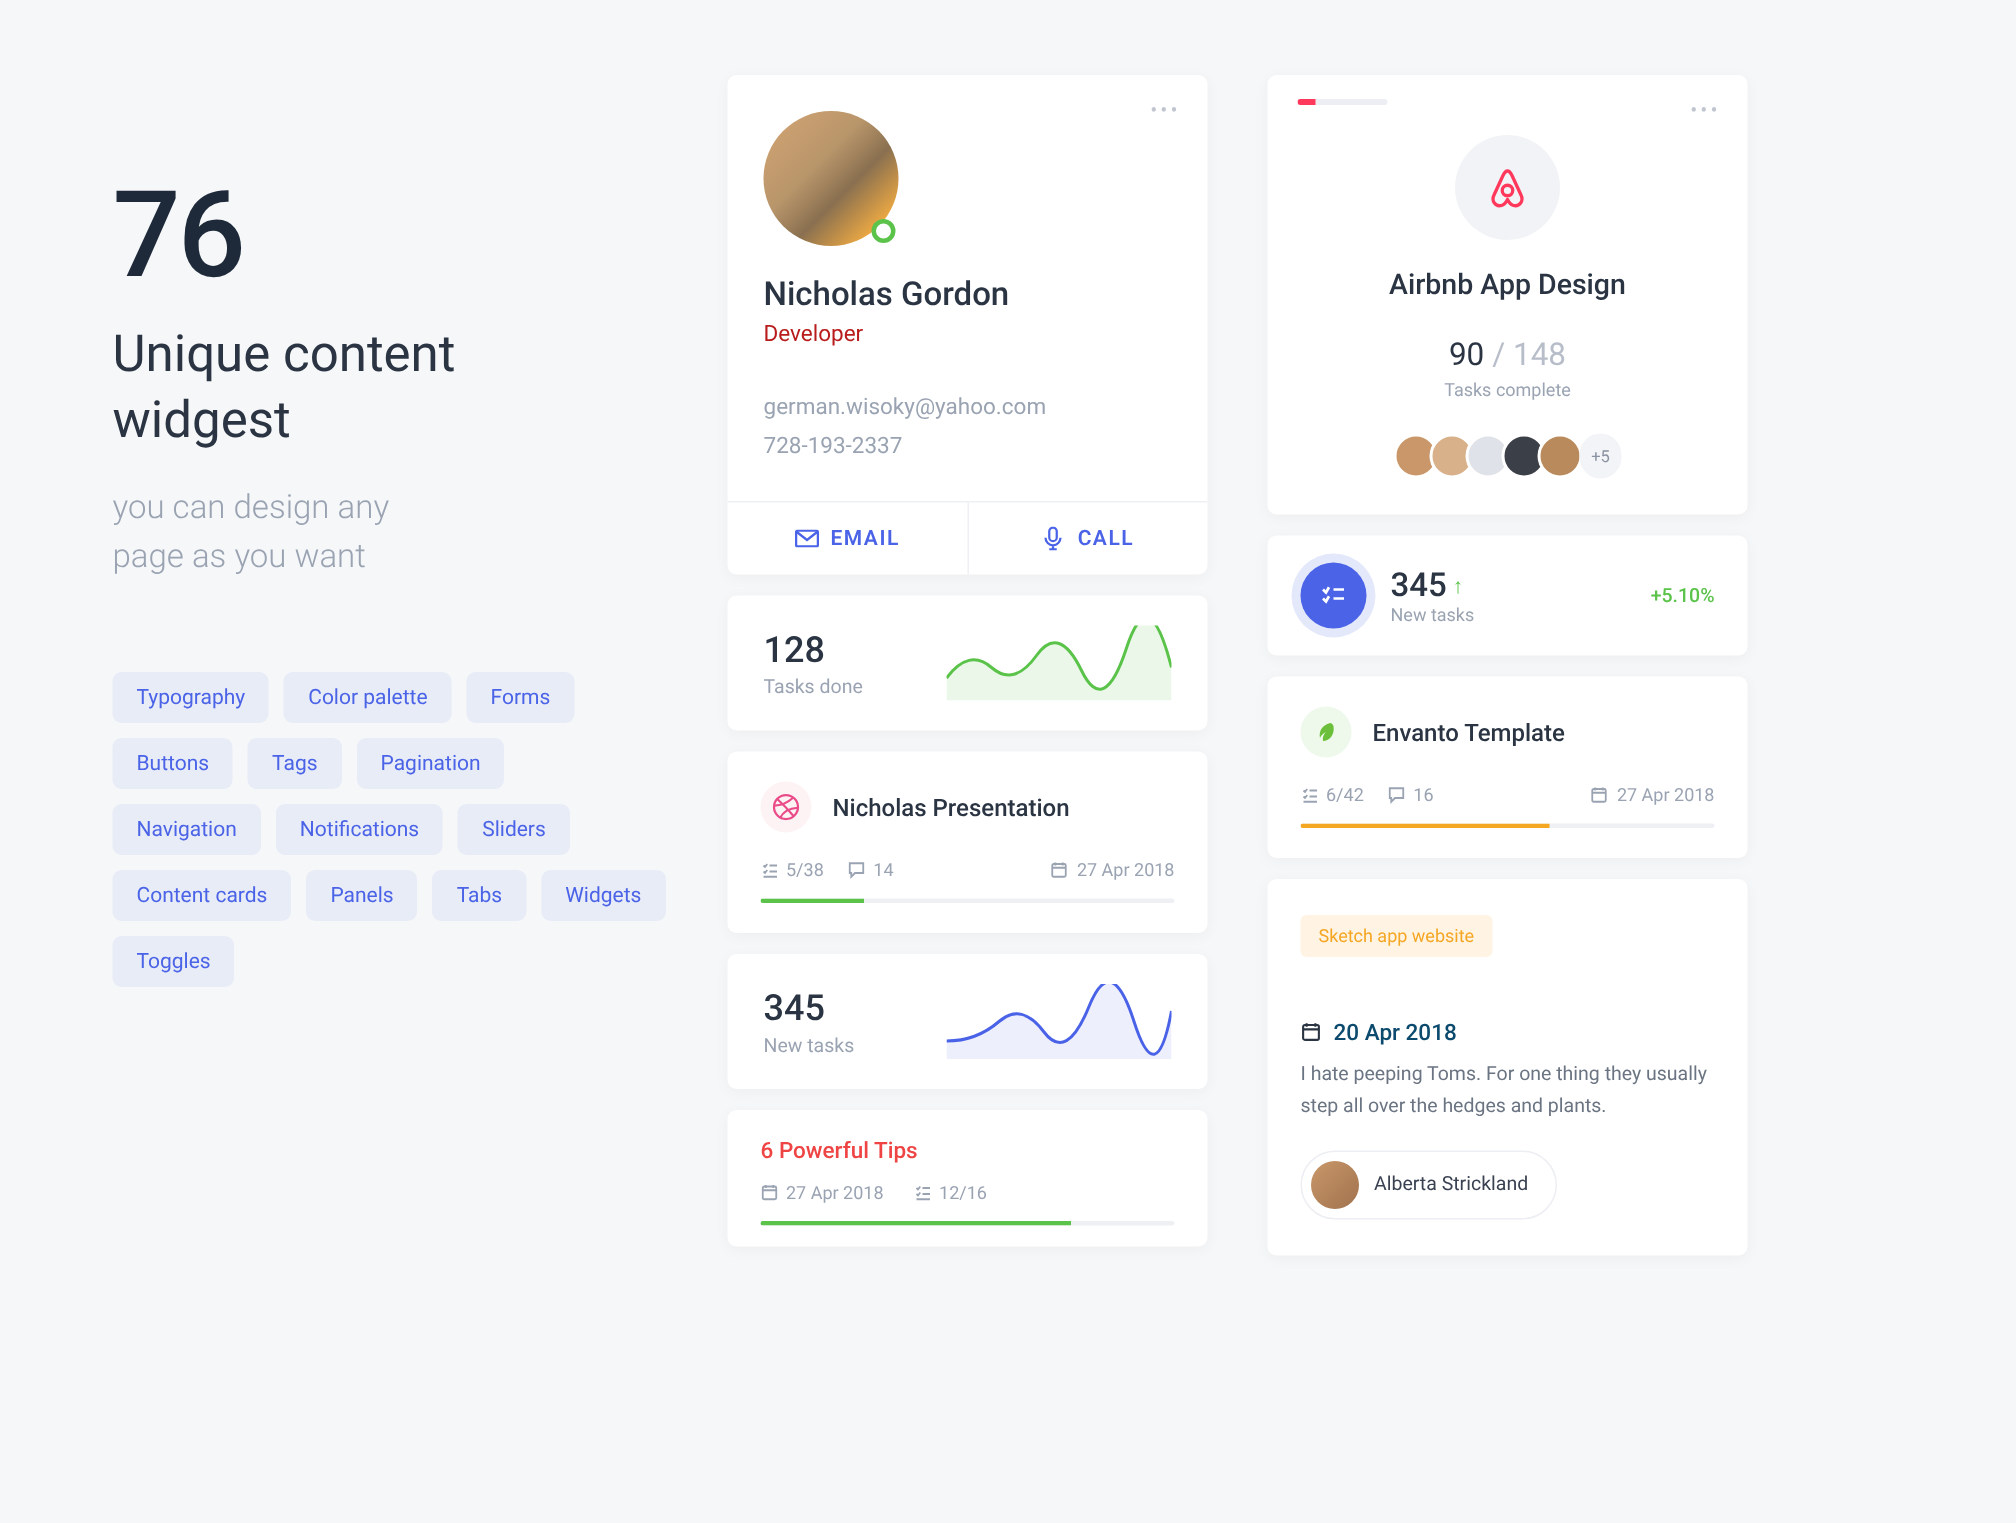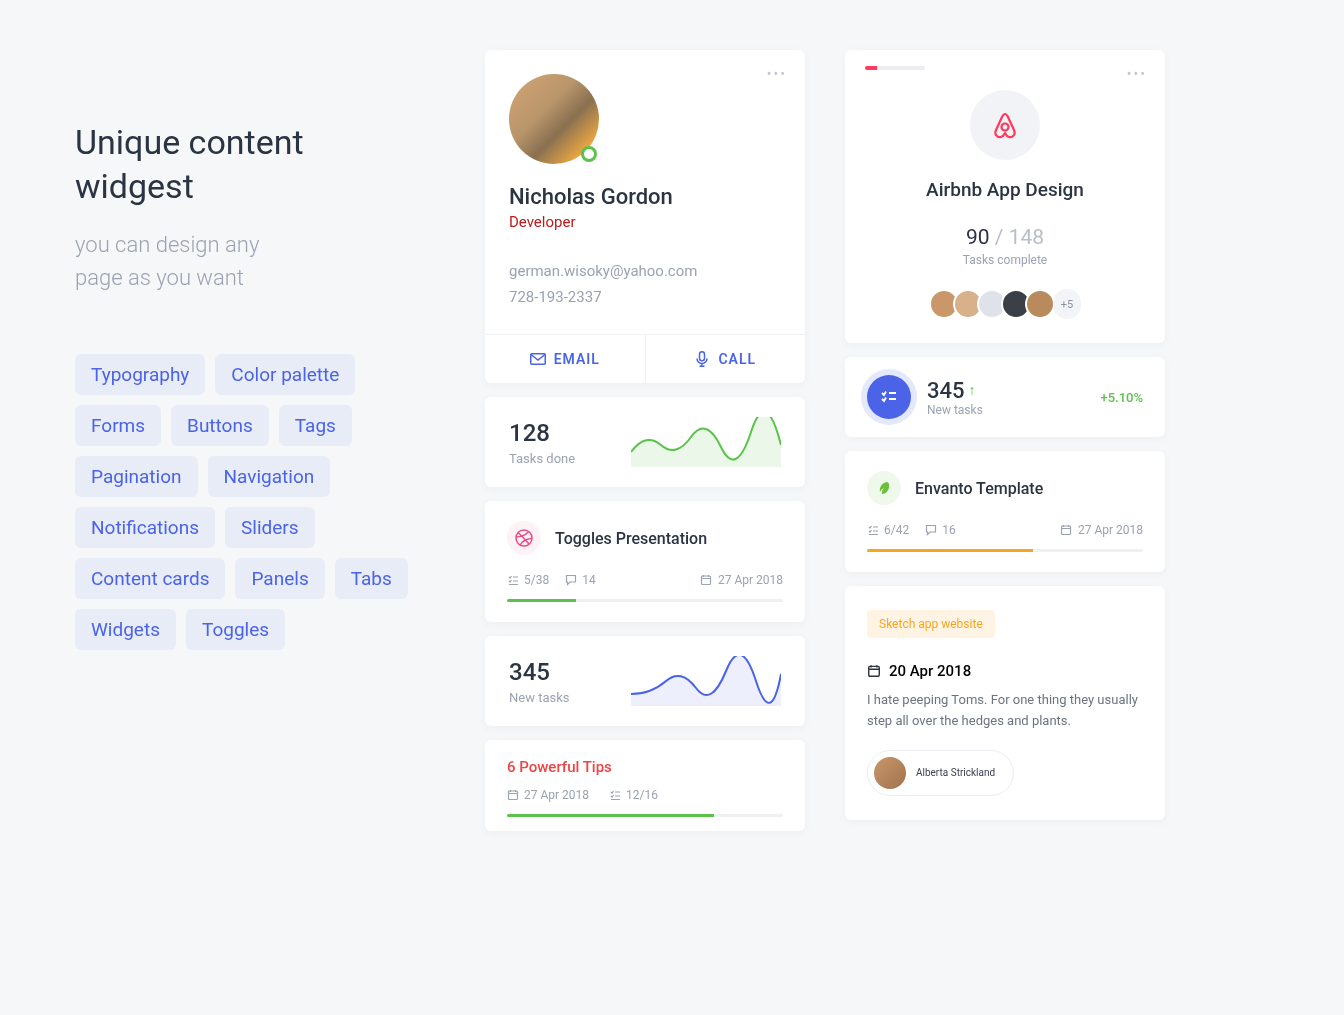--- a/index.html
+++ b/index.html
@@ -4,21 +4,21 @@
 <style>
   * { box-sizing: border-box; margin: 0; padding: 0; }
   body { font-family: -apple-system, BlinkMacSystemFont, "Segoe UI", Roboto, sans-serif; background: #f6f7f9; width: 1344px; height: 1015px; overflow: hidden; }
   .canvas { display: flex; padding: 50px 75px; gap: 40px; align-items: flex-start; }
   
   .intro { width: 370px; padding-top: 60px; }
   .intro-num { font-size: 80px; font-weight: 500; color: #1e2a3a; letter-spacing: -2px; }
   .intro-title { font-size: 34px; font-weight: 400; color: #2a3442; line-height: 1.3; margin-top: 10px; }
   .intro-sub { font-size: 22px; font-weight: 300; color: #9aa3b2; line-height: 1.5; margin-top: 20px; }
   .tags { margin-top: 60px; display: flex; flex-wrap: wrap; gap: 10px; }
-  .tag { background: #e8ecf7; color: #4a63e7; padding: 9px 16px; border-radius: 6px; font-size: 19px; cursor: pointer; }
+  .tag { background: #e8ecf7; color: #4a63e7; padding: 9px 16px; border-radius: 6px; font-size: 14px; cursor: pointer; }
   
   .col { display: flex; flex-direction: column; gap: 14px; }
   .col1 { width: 320px; }
   .col2 { width: 320px; }
   .card { background: #fff; border-radius: 6px; box-shadow: 0 2px 10px rgba(0,0,0,0.04); position: relative; }
   .dots { position: absolute; top: 16px; right: 18px; color: #c0c5d0; letter-spacing: 2px; font-size: 14px; cursor: pointer; }
   
   .profile { padding: 24px; }
   .avatar-wrap { position: relative; width: 90px; height: 90px; }
   .avatar { width: 90px; height: 90px; border-radius: 50%; background: linear-gradient(135deg,#d4a574 0%, #b8956a 40%, #8a7050 60%, #ffb340 90%); }
@@ -68,33 +68,34 @@
   .nt-num { font-size: 22px; color:#2a3442; font-weight:500; display:flex; align-items:center; gap:4px;}
   .nt-arrow { color:#5bc34a; font-size:14px; }
   .nt-label { font-size:12px; color:#9aa3b2; }
   .nt-pct { margin-left:auto; color:#5bc34a; font-size:13px; font-weight:500; }
   
   .env-icon { width:34px; height:34px; border-radius:50%; background:#eef9ec; display:flex; align-items:center; justify-content:center;}
   .env-bar-fill { background:#f5a623; width:60%; }
   
   .sketch { padding: 24px 22px; }
   .chip { display:inline-block; background:#fff4e4; color:#f5a623; font-size:12px; padding:7px 12px; border-radius:4px; }
-  .date-row { margin-top:24px; display:flex; align-items:center; gap:8px; font-size:15px; color:#000000; font-weight:500; }
+  .date-row { margin-top:41px; display:flex; align-items:center; gap:8px; font-size:15px; color:#0c4a6e; font-weight:500; }
   .para { font-size:13px; color:#6b7482; line-height:1.6; margin-top:10px; }
   .author { margin-top:18px; border:1px solid #eceef3; border-radius:999px; padding:6px 18px 6px 6px; display:inline-flex; align-items:center; gap:10px;}
   .author-av { width:32px; height:32px; border-radius:50%; background: linear-gradient(135deg,#c9976a,#a0724d); }
-  .author-name { font-size:10px; color:#3a4252; }
+  .author-name { font-size:13px; color:#3a4252; }
   svg { display:block; }
 </style>
 </head>
 <body>
 
 <div class="canvas">
 
   <div class="intro">
+    <div class="intro-num">76</div>
     <div class="intro-title">
       <span>Unique content</span><br>
       <span>widgest</span>
     </div>
     <div class="intro-sub">
       <span>you can design any</span><br>
       <span>page as you want</span>
     </div>
     <div class="tags" id="tag-list">
         <div class="tag">Typography</div>
@@ -164,21 +165,21 @@
     </div>
 
     <div class="card item">
       <div class="item-head">
         <div class="item-icon">
           <svg width="18" height="18" viewBox="0 0 18 18" fill="none" stroke="#ea4c89" stroke-width="1.5">
               <circle cx="9" cy="9" r="8"></circle>
               <path d="M3 3.5 Q9 9 14 15 M1.2 8 Q8 8 13.5 3 M5 16.5 Q8 10 16.8 9.5"></path>
             </svg>
         </div>
-        <div class="item-title">Toggles Presentation</div>
+        <div class="item-title">Nicholas Presentation</div>
       </div>
       <div class="item-meta">
         <span class="meta-pair">
           <svg width="12" height="12" viewBox="0 0 12 12" fill="none" stroke="#9aa3b2" stroke-width="1.2">
               <path d="M2 3 L3 4 L4.5 2 M6 3 H11 M2 7 L3 8 L4.5 6 M6 7 H11 M2 10.5 H11"></path>
             </svg>
           <span>5/38</span>
         </span>
         <span class="meta-pair">
           <svg width="12" height="12" viewBox="0 0 12 12" fill="none" stroke="#9aa3b2" stroke-width="1.2">

